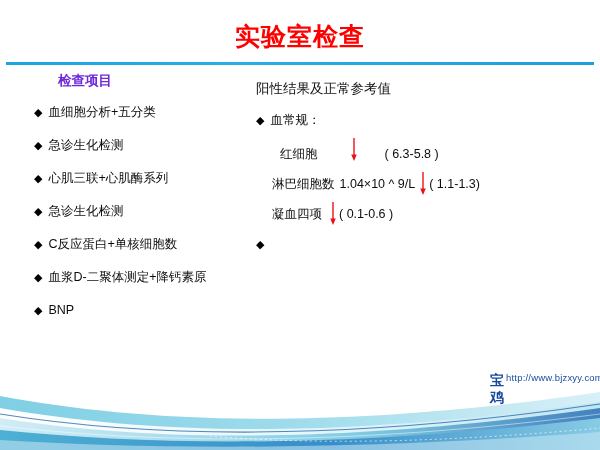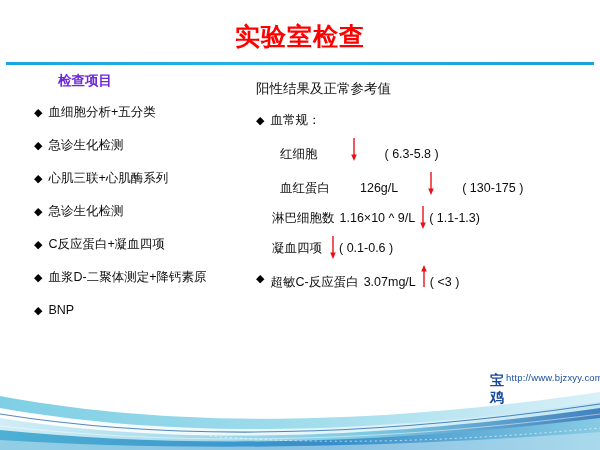--- a/index.html
+++ b/index.html
@@ -208,21 +208,21 @@
     <div class="bullet-row">
       <span class="dia">◆</span>
       <span class="btxt">心肌三联+心肌酶系列</span>
     </div>
     <div class="bullet-row">
       <span class="dia">◆</span>
       <span class="btxt">急诊生化检测</span>
     </div>
     <div class="bullet-row">
       <span class="dia">◆</span>
-      <span class="btxt">C反应蛋白+凝血四项</span>
+      <span class="btxt">C反应蛋白+单核细胞数</span>
     </div>
     <div class="bullet-row">
       <span class="dia">◆</span>
       <span class="btxt">血浆D-二聚体测定+降钙素原</span>
     </div>
     <div class="bullet-row">
       <span class="dia">◆</span>
       <span class="btxt">BNP</span>
     </div>
   </div>
@@ -239,35 +239,24 @@
       <span class="lab-name">红细胞</span>
       <span class="lab-arrow">
         <svg width="10" height="26" viewBox="0 0 10 26">
           <line x1="5" y1="1" x2="5" y2="19" stroke="#E8121B" stroke-width="1.4"></line>
           <polygon points="5,24 2.2,17.5 7.8,17.5" fill="#E8121B"></polygon>
         </svg>
       </span>
       <span class="lab-ref">( 6.3-5.8 )</span>
     </div>
 
-    <div class="lab-line indent-1">
-      <span class="lab-name">血红蛋白</span>
-      <span class="lab-value">126g/L</span>
-      <span class="lab-arrow">
-        <svg width="10" height="26" viewBox="0 0 10 26">
-          <line x1="5" y1="1" x2="5" y2="19" stroke="#E8121B" stroke-width="1.4"></line>
-          <polygon points="5,24 2.2,17.5 7.8,17.5" fill="#E8121B"></polygon>
-        </svg>
-      </span>
-      <span class="lab-ref">( 130-175 )</span>
-    </div>
 
     <div class="lab-line indent-2">
       <span class="lab-name">淋巴细胞数</span>
-      <span class="lab-value">1.16×10 ^ 9/L</span>
+      <span class="lab-value">1.04×10 ^ 9/L</span>
       <span class="lab-arrow">
         <svg width="10" height="26" viewBox="0 0 10 26">
           <line x1="5" y1="1" x2="5" y2="19" stroke="#E8121B" stroke-width="1.4"></line>
           <polygon points="5,24 2.2,17.5 7.8,17.5" fill="#E8121B"></polygon>
         </svg>
       </span>
       <span class="lab-ref">( 1.1-1.3)</span>
     </div>
 
     <div class="lab-line indent-2">
@@ -276,31 +265,20 @@
         <svg width="10" height="26" viewBox="0 0 10 26">
           <line x1="5" y1="1" x2="5" y2="19" stroke="#E8121B" stroke-width="1.4"></line>
           <polygon points="5,24 2.2,17.5 7.8,17.5" fill="#E8121B"></polygon>
         </svg>
       </span>
       <span class="lab-ref">( 0.1-0.6 )</span>
     </div>
 
     <div class="r-bullet">
       <span class="dia">◆</span>
-      <span class="lab-line" style="margin-bottom:0;">
-        <span class="lab-name">超敏C-反应蛋白</span>
-        <span class="lab-value">3.07mg/L</span>
-        <span class="lab-arrow">
-          <svg width="10" height="26" viewBox="0 0 10 26">
-            <line x1="5" y1="22" x2="5" y2="5" stroke="#E8121B" stroke-width="1.4"></line>
-            <polygon points="5,0 2.2,6.5 7.8,6.5" fill="#E8121B"></polygon>
-          </svg>
-        </span>
-        <span class="lab-ref">( &lt;3 )</span>
-      </span>
     </div>
   </div>
 
   <div class="logo-block">
     <div class="logo-emblem">
       <svg width="34" height="34" viewBox="0 0 34 34">
         <circle cx="17" cy="17" r="16" fill="#ffffff" stroke="#16489E" stroke-width="1.6"></circle>
         <circle cx="17" cy="17" r="13" fill="none" stroke="#2E6BBF" stroke-width="0.8"></circle>
         <path d="M10 22 C10 13, 17 8, 24 9 C18 11, 13 15, 12 23 Z" fill="#16489E"></path>
         <path d="M17 10 C22 12, 24 17, 22 22 C22 16, 20 13, 16 12 Z" fill="#2E6BBF"></path>

